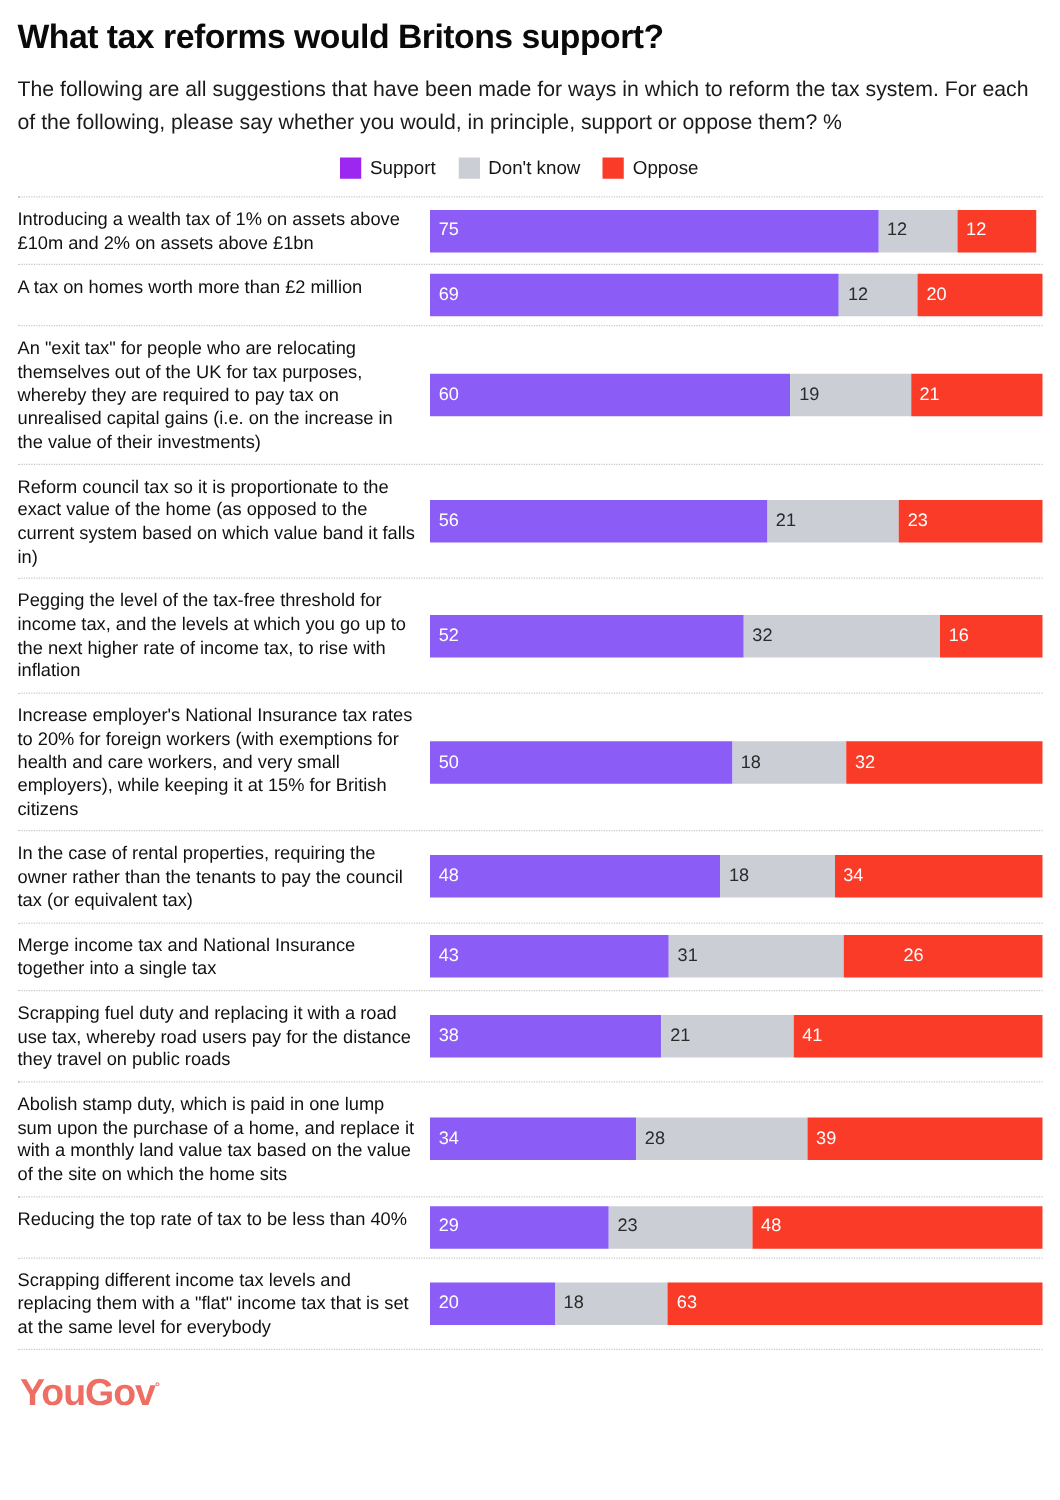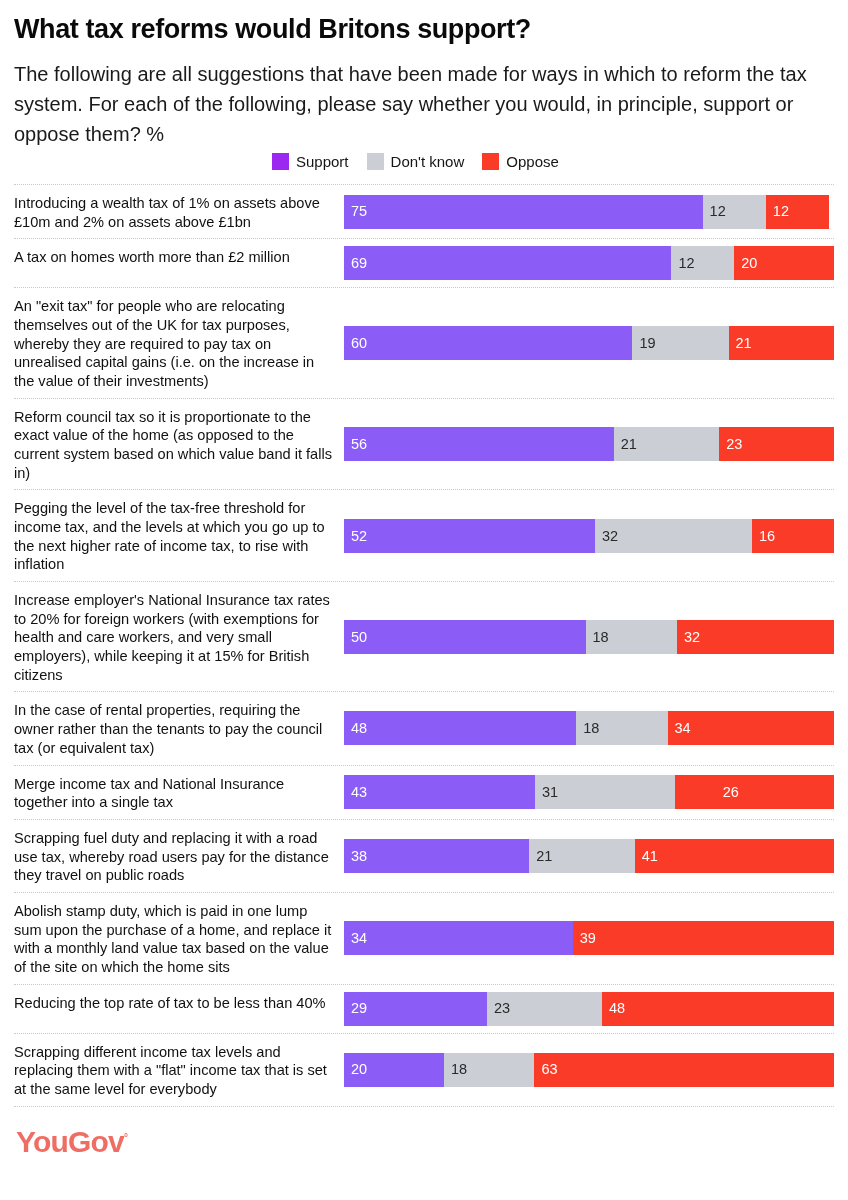--- a/index.html
+++ b/index.html
@@ -22,25 +22,25 @@
   
   .title {
     font-size: 27px;
     font-weight: bold;
     letter-spacing: -0.4px;
     line-height: 1.15;
     margin-bottom: 14px;
     color: #0a0a0a;
   }
   .subtitle {
-    font-size: 20px;
+    font-size: 17px;
     line-height: 1.5;
     color: #1a1a1a;
     max-width: 820px;
-    margin-bottom: 4px;
+    margin-bottom: 16px;
   }
 
   
   .legend {
     display: flex;
     align-items: center;
     gap: 18px;
     margin-left: 258px;
     margin-bottom: 14px;
   }
@@ -295,20 +295,23 @@
           </div>
         </div>
       </div>
       <div class="row">
         <div class="row-label">Abolish stamp duty, which is paid in one lump sum upon the purchase of a home, and replace it with a monthly land value tax based on the value of the site on which the home sits</div>
         <div class="row-bar-wrap">
           <div class="bar" style="width: 101%;">
             <div class="seg seg-support" style="flex: 34 0 0%;">
               <span>34</span>
             </div>
+            <div class="seg seg-dontknow" style="flex: 28 0 0%;">
+              <span>28</span>
+            </div>
             <div class="seg seg-oppose" style="flex: 39 0 0%;">
               <span>39</span>
             </div>
           </div>
         </div>
       </div>
       <div class="row">
         <div class="row-label">Reducing the top rate of tax to be less than 40%</div>
         <div class="row-bar-wrap">
           <div class="bar" style="width: 100%;">

